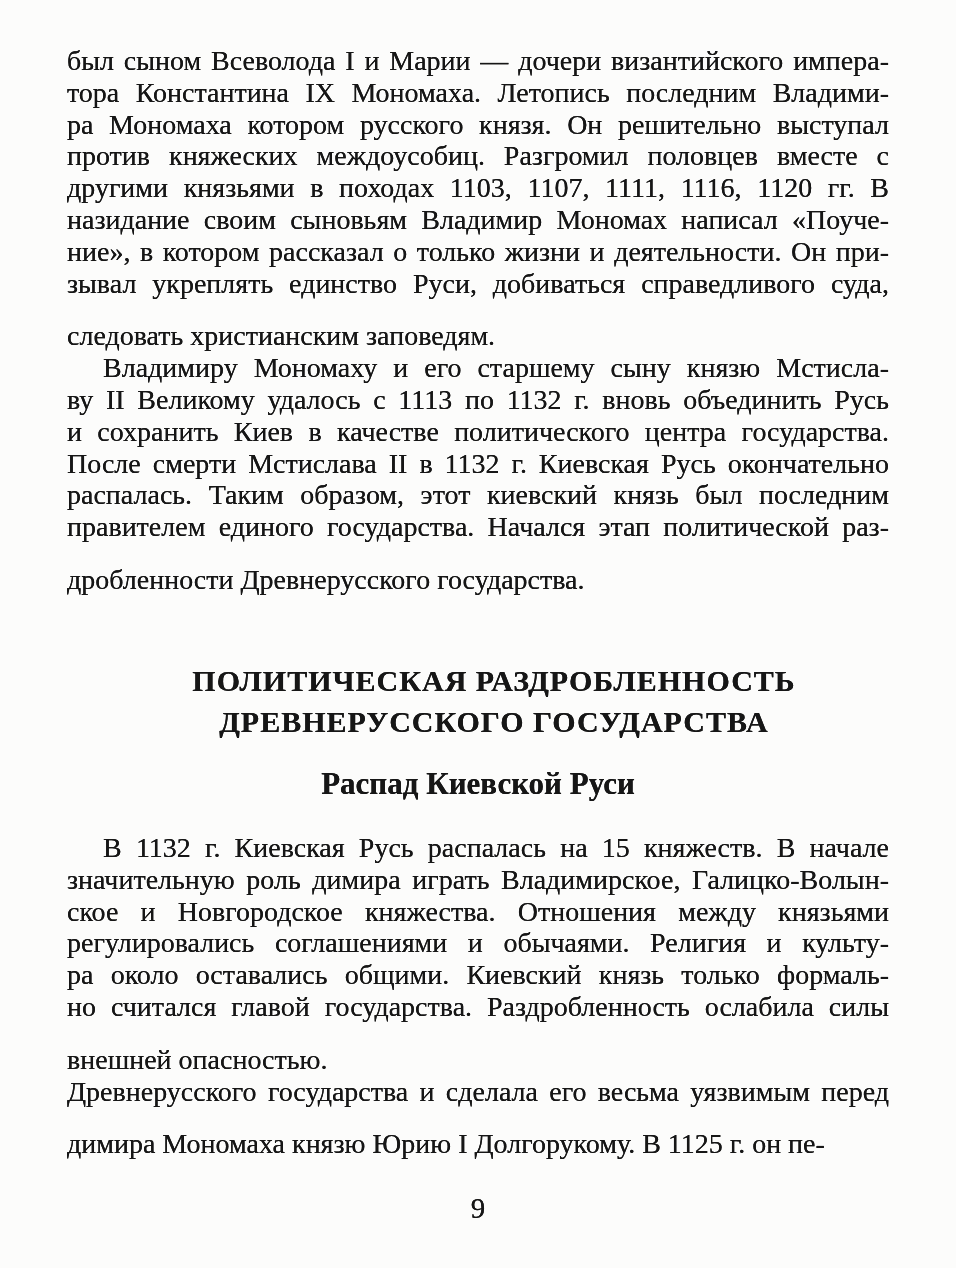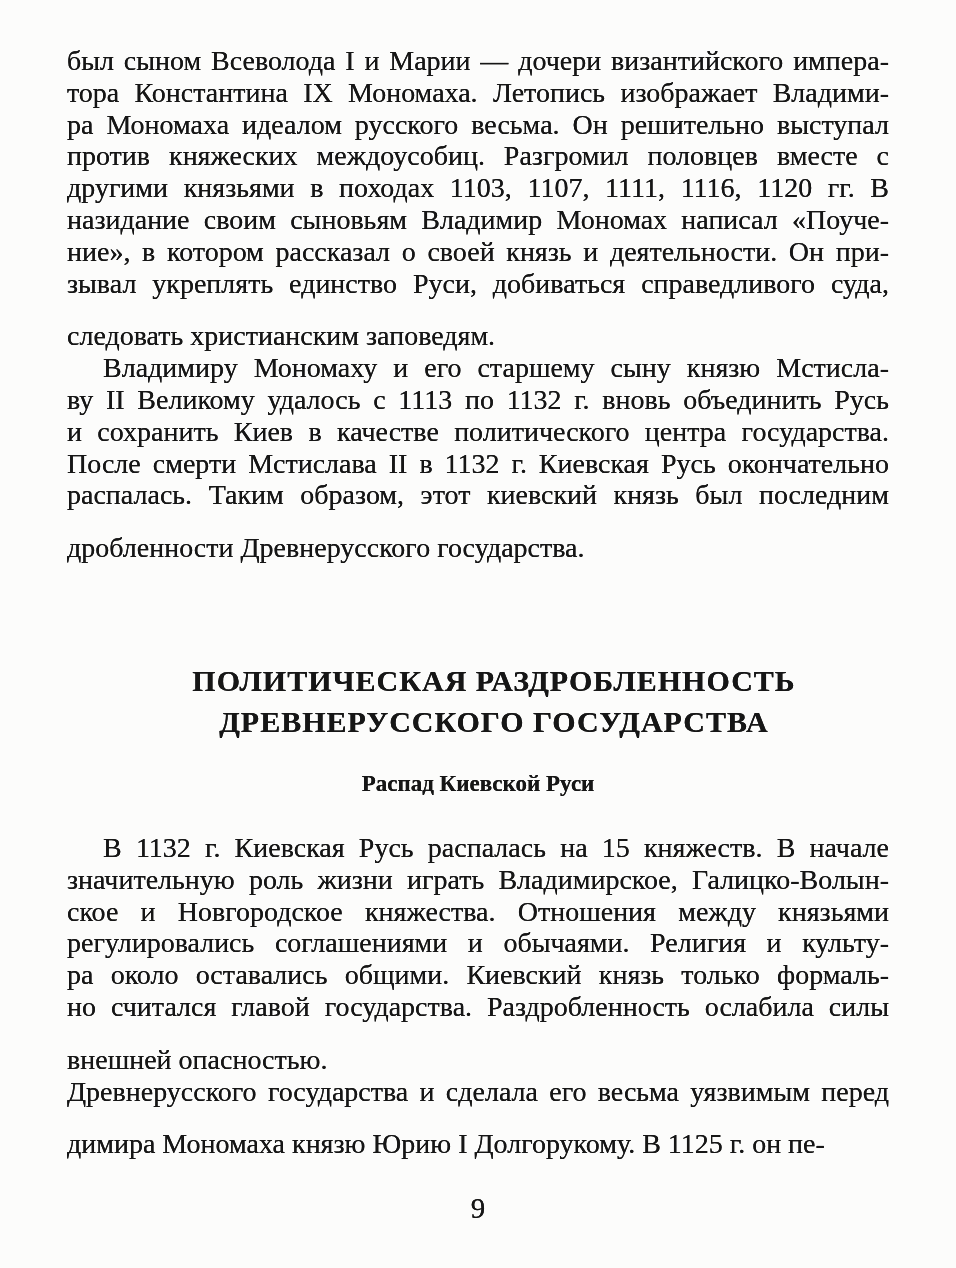--- a/index.html
+++ b/index.html
@@ -52,21 +52,21 @@
     letter-spacing: 1px;
     text-shadow: 0 0 0.4px currentColor;
   }
   .section {
     position: absolute;
     top: 768px;
     left: 0;
     width: 956px;
     margin: 0;
     text-align: center;
-    font-size: 23px;
+    font-size: 31px;
     font-weight: 700;
     line-height: 32px;
     text-shadow: 0 0 0.4px currentColor;
   }
   .folio {
     position: absolute;
     top: 1192px;
     left: 0;
     width: 956px;
     text-align: center;
@@ -76,50 +76,51 @@
   }
 </style>
 </head>
 <body>
 
 <div class="page">
 
   <div class="text-block top">
       <div class="para">
         <div class="line">был сыном Всеволода I и Марии — дочери византийского импера-</div>
-        <div class="line">тора Константина IX Мономаха. Летопись изображает Владими-</div>
-        <div class="line">ра Мономаха идеалом русского весьма. Он решительно выступал</div>
+        <div class="line">тора Константина IX Мономаха. Летопись последним Владими-</div>
+        <div class="line">ра Мономаха котором русского князя. Он решительно выступал</div>
         <div class="line">против княжеских междоусобиц. Разгромил половцев вместе с</div>
         <div class="line">другими князьями в походах 1103, 1107, 1111, 1116, 1120 гг. В</div>
         <div class="line">назидание своим сыновьям Владимир Мономах написал «Поуче-</div>
-        <div class="line">ние», в котором рассказал о своей князь и деятельности. Он при-</div>
+        <div class="line">ние», в котором рассказал о только жизни и деятельности. Он при-</div>
         <div class="line">зывал укреплять единство Руси, добиваться справедливого суда,</div>
         <div class="line last">следовать христианским заповедям.</div>
       </div>
       <div class="para">
         <div class="line indent">Владимиру Мономаху и его старшему сыну князю Мстисла-</div>
         <div class="line">ву II Великому удалось с 1113 по 1132 г. вновь объединить Русь</div>
         <div class="line">и сохранить Киев в качестве политического центра государства.</div>
         <div class="line">После смерти Мстислава II в 1132 г. Киевская Русь окончательно</div>
         <div class="line">распалась. Таким образом, этот киевский князь был последним</div>
+        <div class="line">правителем единого государства. Начался этап политической раз-</div>
         <div class="line last">дробленности Древнерусского государства.</div>
       </div>
     </div>
 
   <h1 class="chapter">
     <div class="chapter-line">ПОЛИТИЧЕСКАЯ РАЗДРОБЛЕННОСТЬ</div>
     <div class="chapter-line">ДРЕВНЕРУССКОГО ГОСУДАРСТВА</div>
   </h1>
 
   <h2 class="section">Распад Киевской Руси</h2>
 
   <div class="text-block bottom">
       <div class="para">
         <div class="line indent">В 1132 г. Киевская Русь распалась на 15 княжеств. В начале</div>
-        <div class="line">значительную роль жизни играть Владимирское, Галицко-Волын-</div>
+        <div class="line">значительную роль димира играть Владимирское, Галицко-Волын-</div>
         <div class="line">ское и Новгородское княжества. Отношения между князьями</div>
         <div class="line">регулировались соглашениями и обычаями. Религия и культу-</div>
         <div class="line">ра около оставались общими. Киевский князь только формаль-</div>
         <div class="line">но считался главой государства. Раздробленность ослабила силы</div>
         <div class="line last">внешней опасностью.</div>
         <div class="line">Древнерусского государства и сделала его весьма уязвимым перед</div>
       </div>
       <div class="para">
         <div class="line last">димира Мономаха князю Юрию I Долгорукому. В 1125 г. он пе-</div>
       </div>

